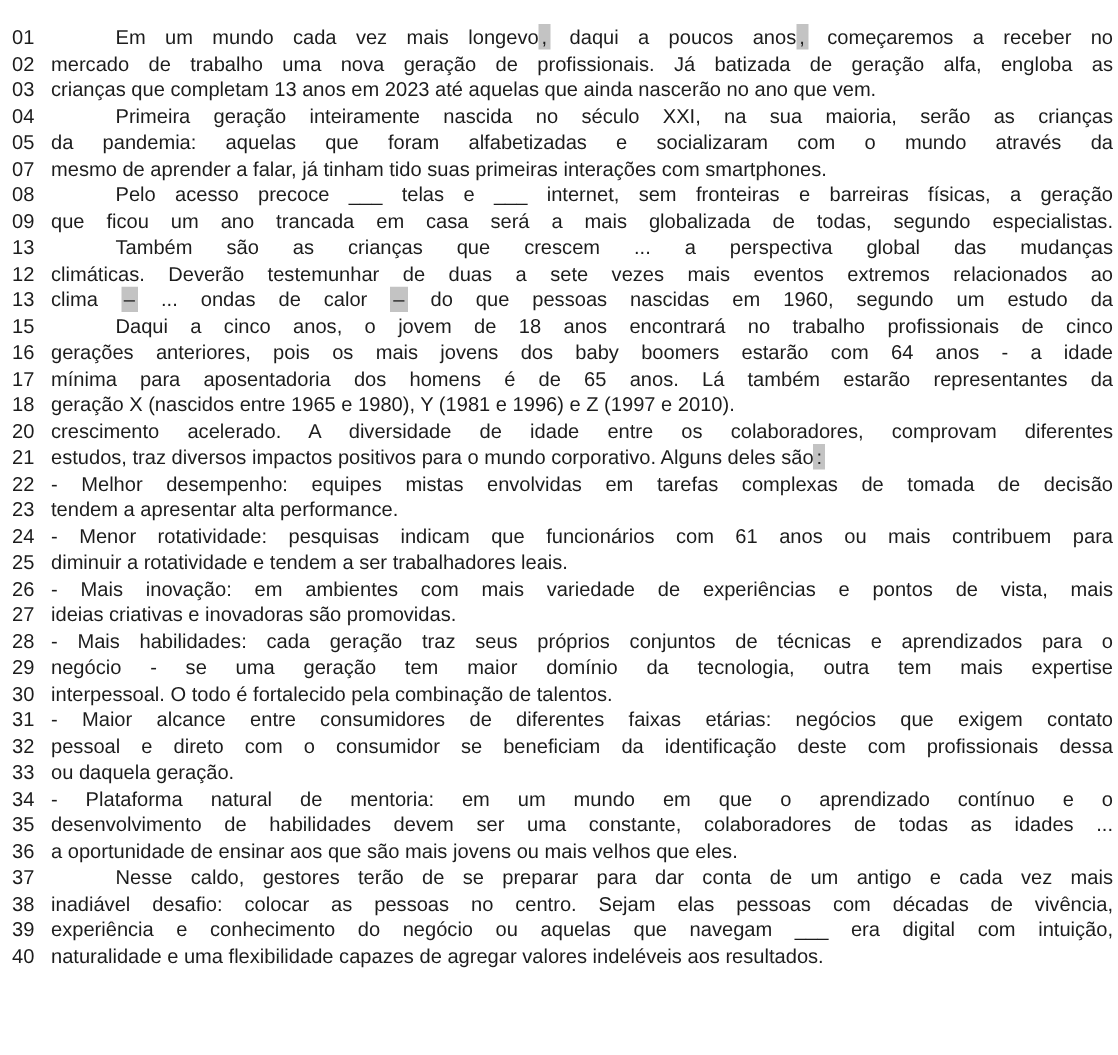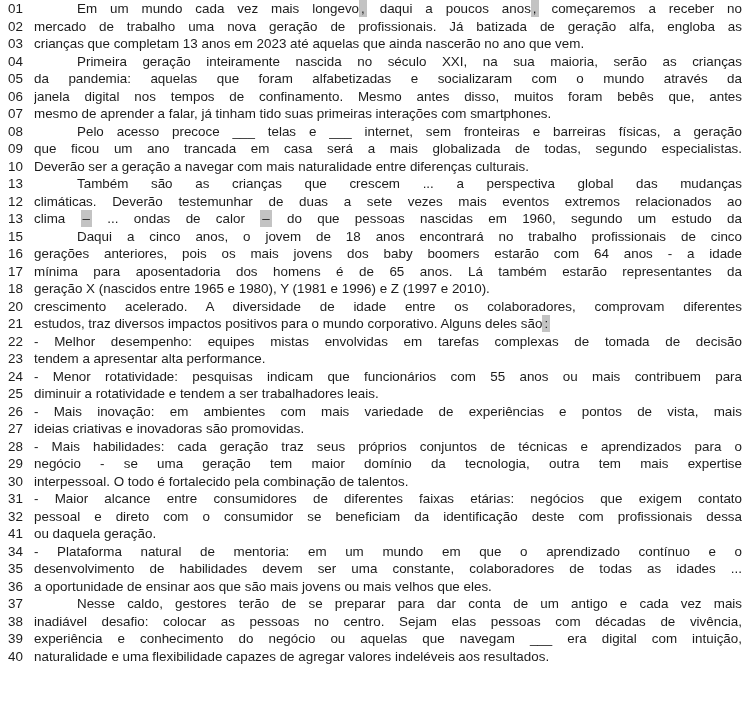--- a/index.html
+++ b/index.html
@@ -9,21 +9,21 @@
   }
   body {
     width: 745px;
     height: 703px;
     overflow: hidden;
     font-family: "Liberation Sans", "DejaVu Sans", sans-serif;
     font-size: 13.4px;
     color: #1c1c1c;
   }
   .page {
-    padding-top: 0;
+    padding-top: 16px;
     width: 745px;
   }
   .line {
     display: flex;
     height: 17.5px;
     line-height: 17.4px;
     white-space: normal;
   }
   .num {
     flex: 0 0 34px;
@@ -67,40 +67,32 @@
         <span class="txt"><span>crianças que completam 13 anos em 2023 até aquelas que ainda nascerão no ano que vem.</span></span>
       </div>
       <div class="line just ind">
         <span class="num">04</span>
         <span class="txt"><span>Primeira geração inteiramente nascida no século XXI, na sua maioria, serão as crianças</span></span>
       </div>
       <div class="line just">
         <span class="num">05</span>
         <span class="txt"><span>da pandemia: aquelas que foram alfabetizadas e socializaram com o mundo através da</span></span>
       </div>
-      <div class="line just">
-        <span class="num">06</span>
-        <span class="txt"><span>janela digital nos tempos de confinamento. Mesmo antes disso, muitos foram bebês que, antes</span></span>
-      </div>
       <div class="line">
         <span class="num">07</span>
         <span class="txt"><span>mesmo de aprender a falar, já tinham tido suas primeiras interações com smartphones.</span></span>
       </div>
       <div class="line just ind">
         <span class="num">08</span>
         <span class="txt"><span>Pelo acesso precoce ___ telas e ___ internet, sem fronteiras e barreiras físicas, a geração</span></span>
       </div>
       <div class="line just">
         <span class="num">09</span>
         <span class="txt"><span>que ficou um ano trancada em casa será a mais globalizada de todas, segundo especialistas.</span></span>
       </div>
-      <div class="line">
-        <span class="num">10</span>
-        <span class="txt"><span>Deverão ser a geração a navegar com mais naturalidade entre diferenças culturais.</span></span>
-      </div>
       <div class="line just ind">
         <span class="num">13</span>
         <span class="txt"><span>Também são as crianças que crescem ... a perspectiva global das mudanças</span></span>
       </div>
       <div class="line just">
         <span class="num">12</span>
         <span class="txt"><span>climáticas. Deverão testemunhar de duas a sete vezes mais eventos extremos relacionados ao</span></span>
       </div>
       <div class="line just">
         <span class="num">13</span>
@@ -133,21 +125,21 @@
       <div class="line just">
         <span class="num">22</span>
         <span class="txt"><span>- Melhor desempenho: equipes mistas envolvidas em tarefas complexas de tomada de decisão</span></span>
       </div>
       <div class="line">
         <span class="num">23</span>
         <span class="txt"><span>tendem a apresentar alta performance.</span></span>
       </div>
       <div class="line just">
         <span class="num">24</span>
-        <span class="txt"><span>- Menor rotatividade: pesquisas indicam que funcionários com 55 anos ou mais contribuem para</span></span>
+        <span class="txt"><span>- Menor rotatividade: pesquisas indicam que funcionários com 61 anos ou mais contribuem para</span></span>
       </div>
       <div class="line">
         <span class="num">25</span>
         <span class="txt"><span>diminuir a rotatividade e tendem a ser trabalhadores leais.</span></span>
       </div>
       <div class="line just">
         <span class="num">26</span>
         <span class="txt"><span>- Mais inovação: em ambientes com mais variedade de experiências e pontos de vista, mais</span></span>
       </div>
       <div class="line">
@@ -168,21 +160,21 @@
       </div>
       <div class="line just">
         <span class="num">31</span>
         <span class="txt"><span>- Maior alcance entre consumidores de diferentes faixas etárias: negócios que exigem contato</span></span>
       </div>
       <div class="line just">
         <span class="num">32</span>
         <span class="txt"><span>pessoal e direto com o consumidor se beneficiam da identificação deste com profissionais dessa</span></span>
       </div>
       <div class="line">
-        <span class="num">41</span>
+        <span class="num">33</span>
         <span class="txt"><span>ou daquela geração.</span></span>
       </div>
       <div class="line just">
         <span class="num">34</span>
         <span class="txt"><span>- Plataforma natural de mentoria: em um mundo em que o aprendizado contínuo e o</span></span>
       </div>
       <div class="line just">
         <span class="num">35</span>
         <span class="txt"><span>desenvolvimento de habilidades devem ser uma constante, colaboradores de todas as idades ...</span></span>
       </div>

